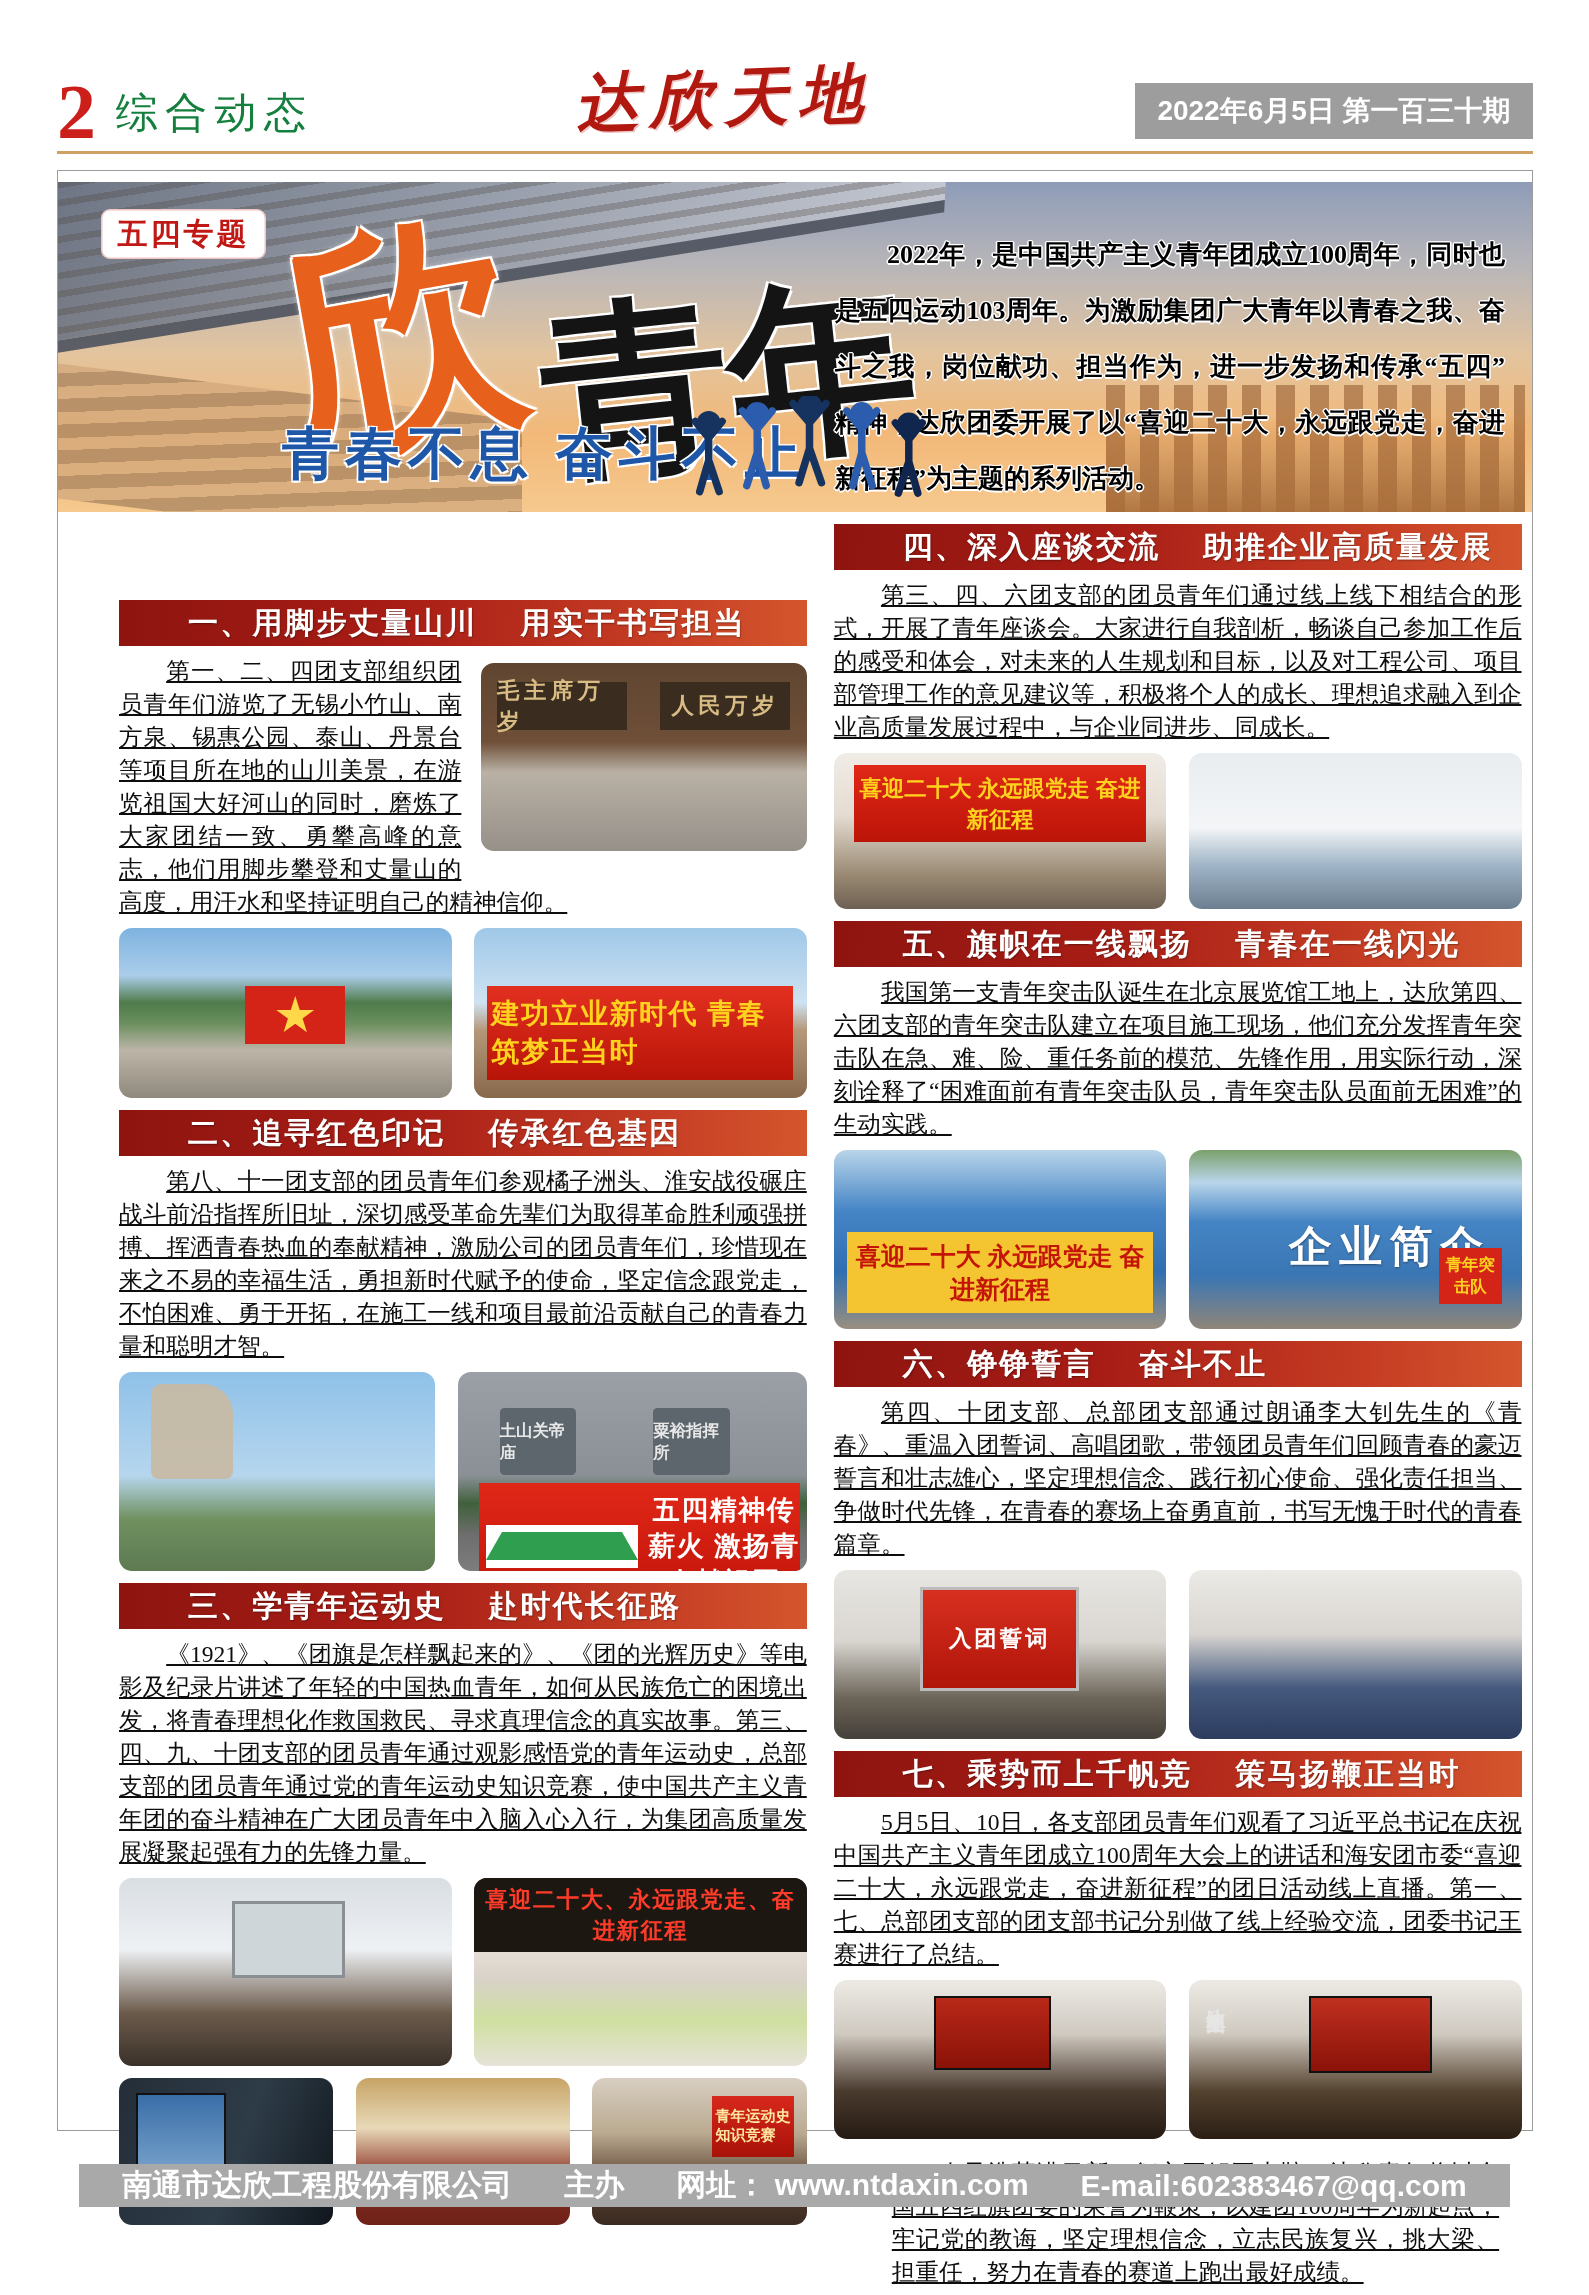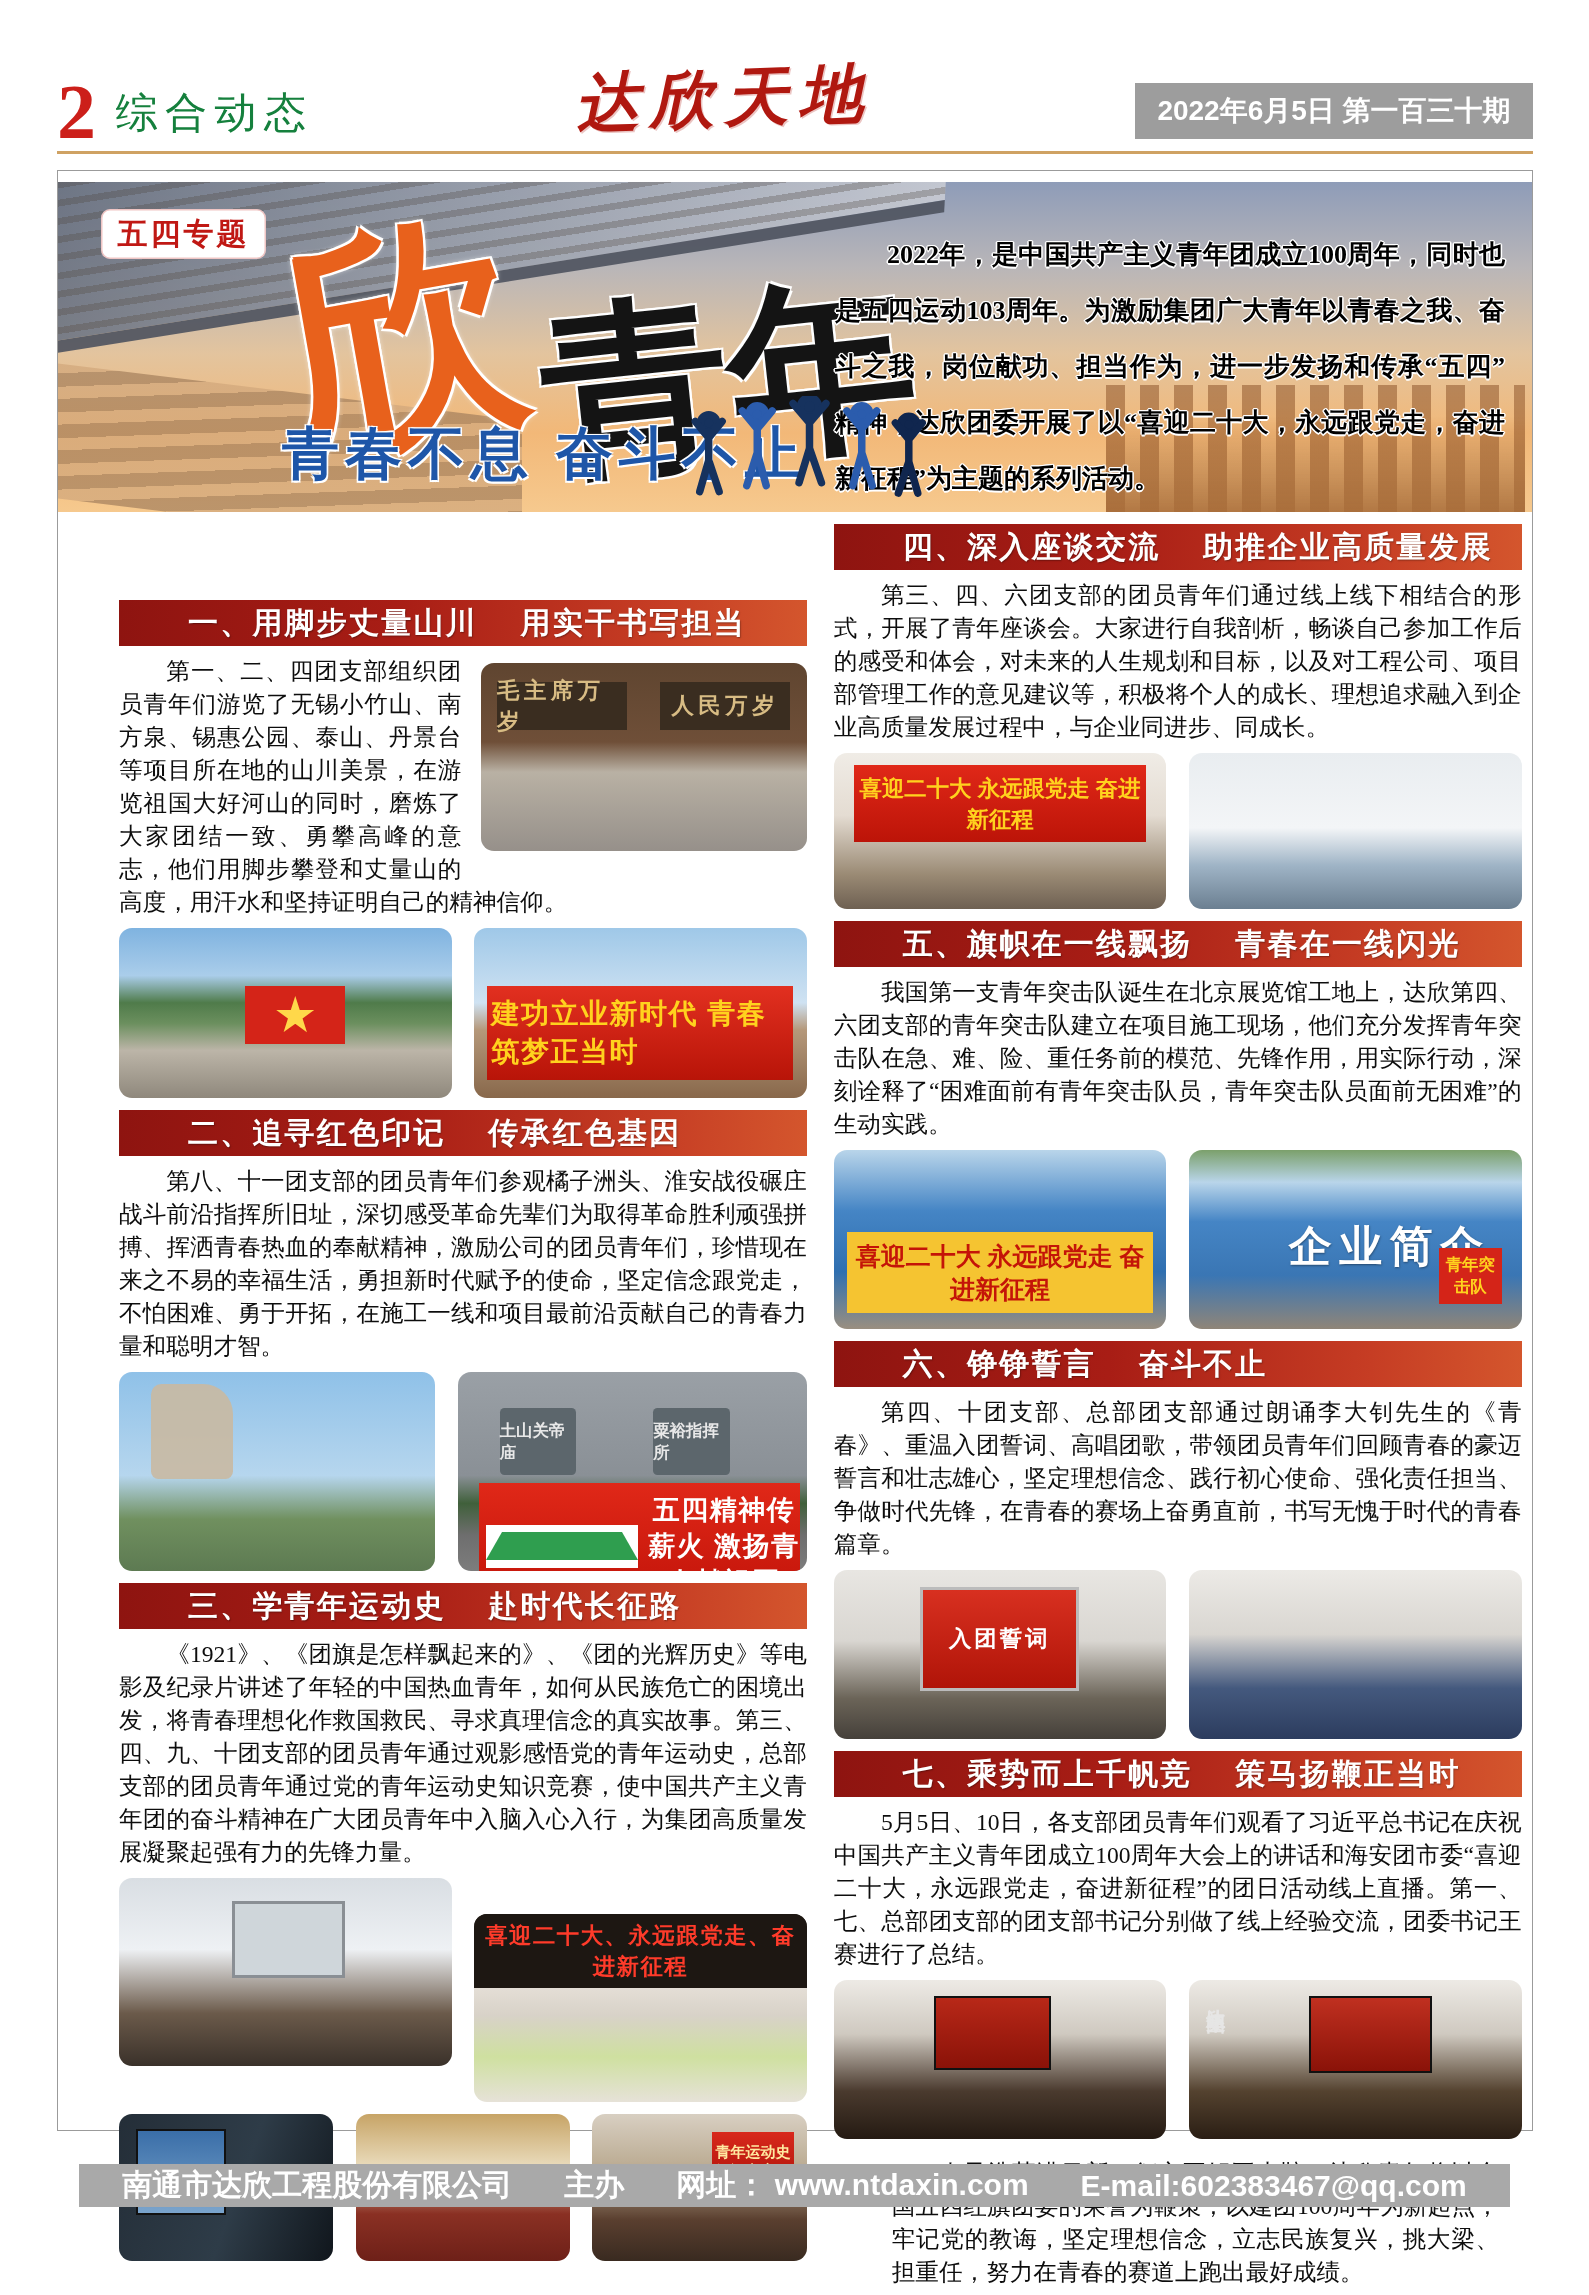--- a/index.html
+++ b/index.html
@@ -55,21 +55,21 @@
   
   .cols{display:flex;gap:27px;padding:0 10.5px 0 61px;box-sizing:border-box;}
   .col{flex:1;min-width:0;}
   .col-l{padding-top:88px;}
   .col-r{padding-top:12px;}
   .sec-head{height:46px;margin-bottom:9px;display:flex;align-items:center;
             background:linear-gradient(92deg,#8e1410 0%,#a81d15 40%,#c63d24 78%,#d4562d 100%);
             color:#fff;font-family:"Liberation Sans","DejaVu Sans",sans-serif;font-weight:bold;
             font-size:30px;letter-spacing:2.2px;padding-left:69px;box-sizing:border-box;
             text-shadow:0.7px 0.7px 1.5px rgba(0,0,0,.35);}
-  .body-txt{font-size:23.6px;line-height:33px;text-align:justify;text-indent:2em;margin:1.5px 0 9px 0;color:#0d0d0d;}
+  .body-txt{font-size:23.6px;line-height:33px;text-align:justify;text-indent:2em;margin:1.5px 0 9px 0;color:#0d0d0d;text-decoration:underline;}
   .prow{display:flex;gap:22.4px;margin-bottom:12px;}
   .prow>*{flex:1;min-width:0;}
   .ph{position:relative;overflow:hidden;border-radius:13px;}
   .s1wrap::after{content:"";display:block;clear:both;}
   .s1photo{float:right;width:326px;height:188px;margin:7.5px 0 4.5px 19.4px;}
   
   .sc-wood{background:linear-gradient(180deg,#5f4530 0%,#6f4f38 42%,#b9b1a4 58%,#96908a 100%);}
   .plaque{position:absolute;top:19.4px;width:40%;height:48px;background:#3a2d20;color:#d8bc84;
           font-size:22.4px;font-weight:bold;display:flex;align-items:center;justify-content:center;letter-spacing:4.5px;}
   .plq-l{left:5%;} .plq-r{right:5%;}
@@ -88,21 +88,21 @@
          font-size:16.4px;font-weight:bold;display:flex;align-items:center;justify-content:center;border-radius:4.5px;}
   .st-l{left:12%;} .st-r{right:22%;}
   .banner2{position:absolute;left:6%;right:2%;top:56%;background:linear-gradient(180deg,#e02818,#c01208);
            color:#fff;font-family:"Liberation Sans",sans-serif;font-weight:bold;font-size:27px;
            text-align:center;padding:9px 0;letter-spacing:1.5px;display:flex;align-items:center;}
   .logobox{background:#fff;width:64px;height:43px;margin:0 10.5px 0 7.5px;flex:none;display:flex;align-items:center;justify-content:center;}
   .tri{width:0;height:0;border-left:16.4px solid transparent;border-right:16.4px solid transparent;border-bottom:28px solid #2f9e4f;}
   .banner2 span{flex:1;}
   .sc-meet1{background:linear-gradient(180deg,#d9dee3 0%,#eef1f4 38%,#6b5a4a 72%,#3a312a 100%);}
   .screen{position:absolute;left:34%;top:12%;width:32%;height:38%;background:#cfd6da;border:3px solid #8a8f94;}
-  .sc-vests{background:linear-gradient(180deg,#2a231e 0%,#efe9e2 26%,#d8d2c8 54%,#cfe0a0 76%,#e6e2d8 100%);margin-top:36px;}
+  .sc-vests{background:linear-gradient(180deg,#2a231e 0%,#efe9e2 26%,#d8d2c8 54%,#cfe0a0 76%,#e6e2d8 100%);}
   .led{position:absolute;left:0;right:0;top:0;background:#1d1712;color:#ff3b2a;font-family:"Liberation Sans",sans-serif;
        font-weight:bold;font-size:22.4px;text-align:center;padding:6px 0;letter-spacing:1.5px;}
   .sc-darkroom{background:linear-gradient(110deg,#242e38 0%,#2e3c48 55%,#10161c 100%);}
   .brightscreen{position:absolute;left:8%;top:10%;width:40%;height:56%;background:linear-gradient(180deg,#3a6ea8,#7aa4cc);border:2.2px solid #111;}
   .sc-woodroom{background:linear-gradient(180deg,#c7a466 0%,#e8d9b8 34%,#8a3023 68%,#6e2018 100%);}
   .sc-confred{background:linear-gradient(180deg,#d8cfc2 0%,#b9a98f 38%,#5a3f2f 72%,#392a20 100%);}
   .redscreen{position:absolute;right:6%;top:12%;width:38%;height:42%;background:linear-gradient(180deg,#d8281c,#a81208);
              color:#ffe9a0;font-size:15px;font-weight:bold;display:flex;align-items:center;justify-content:center;padding:3px;box-sizing:border-box;}
   .sc-meetred{background:linear-gradient(180deg,#f0ece6 0%,#e4dcd2 40%,#9a8a74 78%,#6e6052 100%);}
   .topband{position:absolute;left:6%;right:6%;top:8%;background:linear-gradient(180deg,#e02818,#bc1408);

